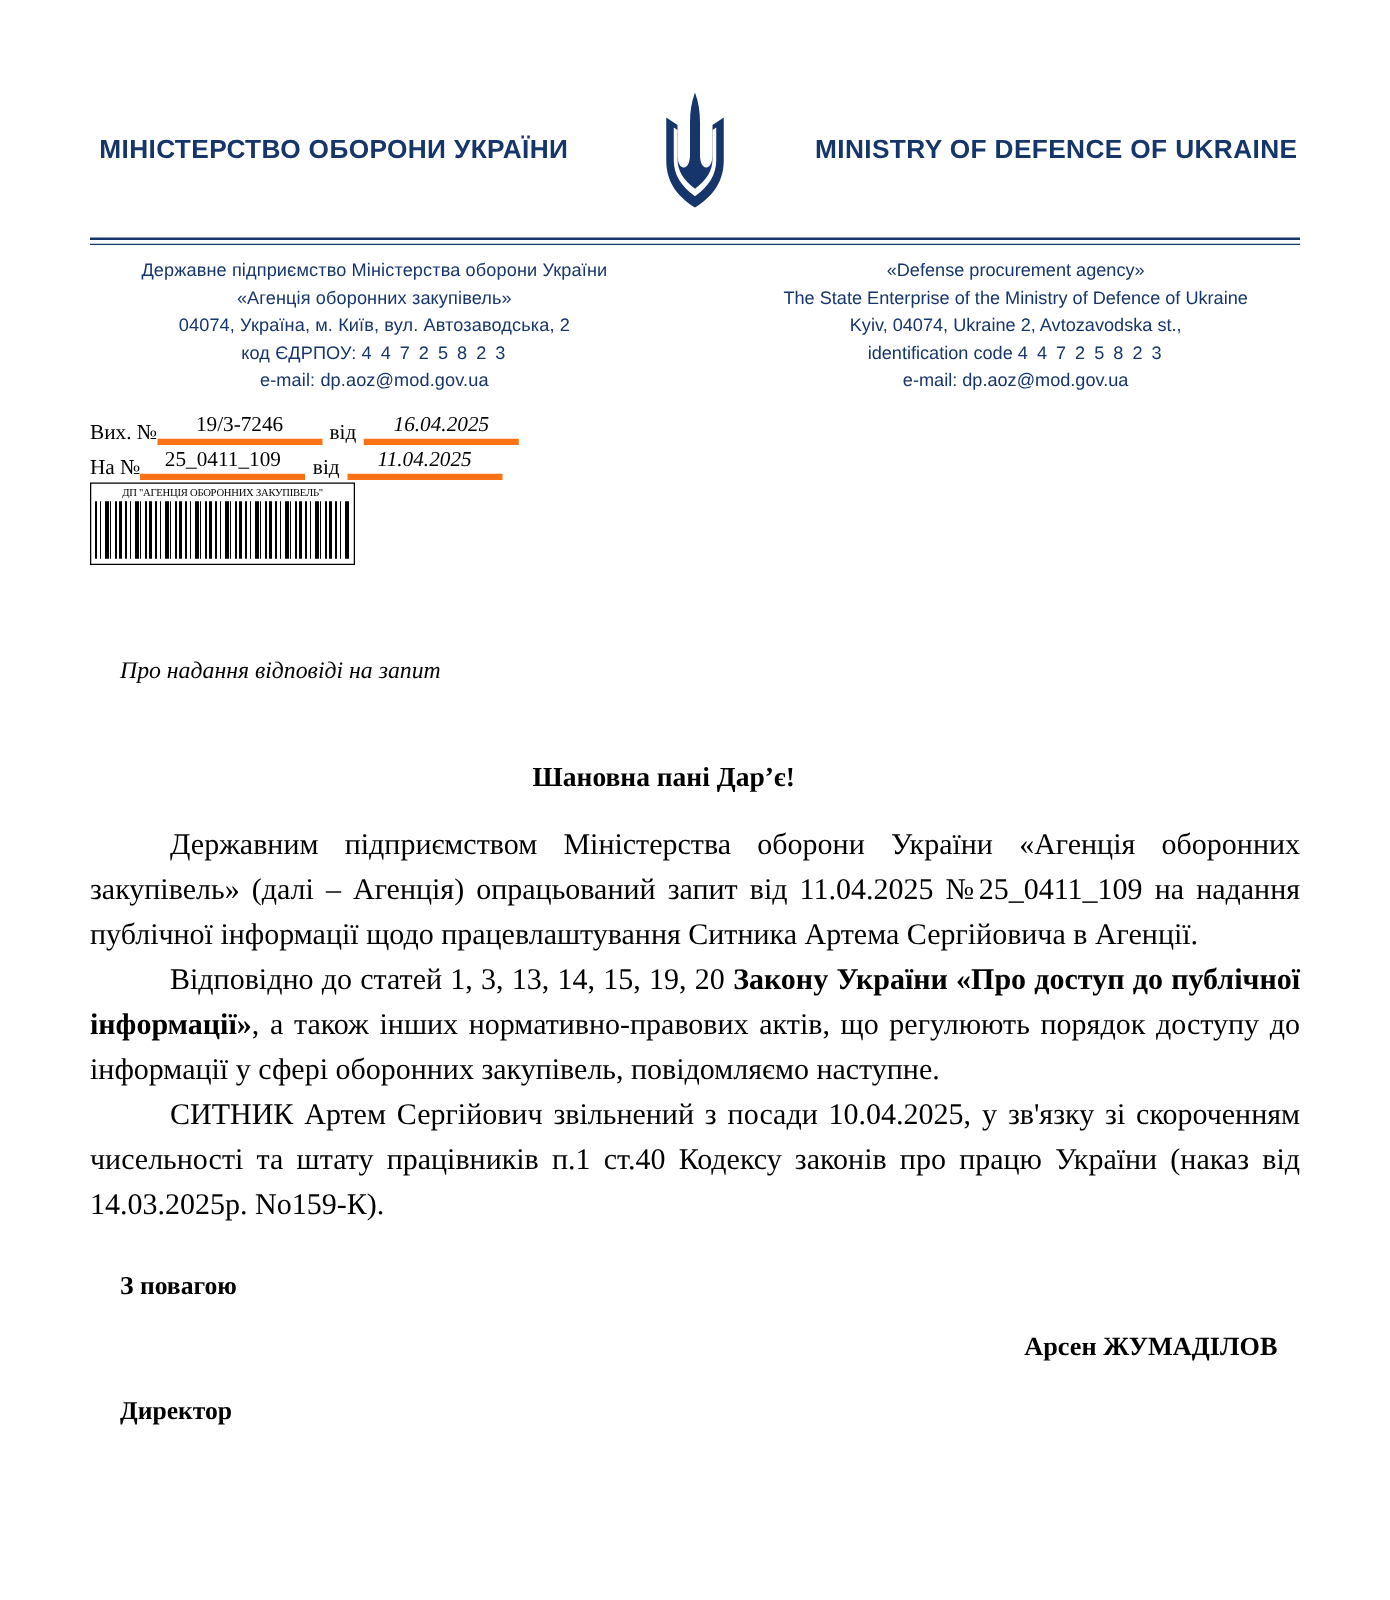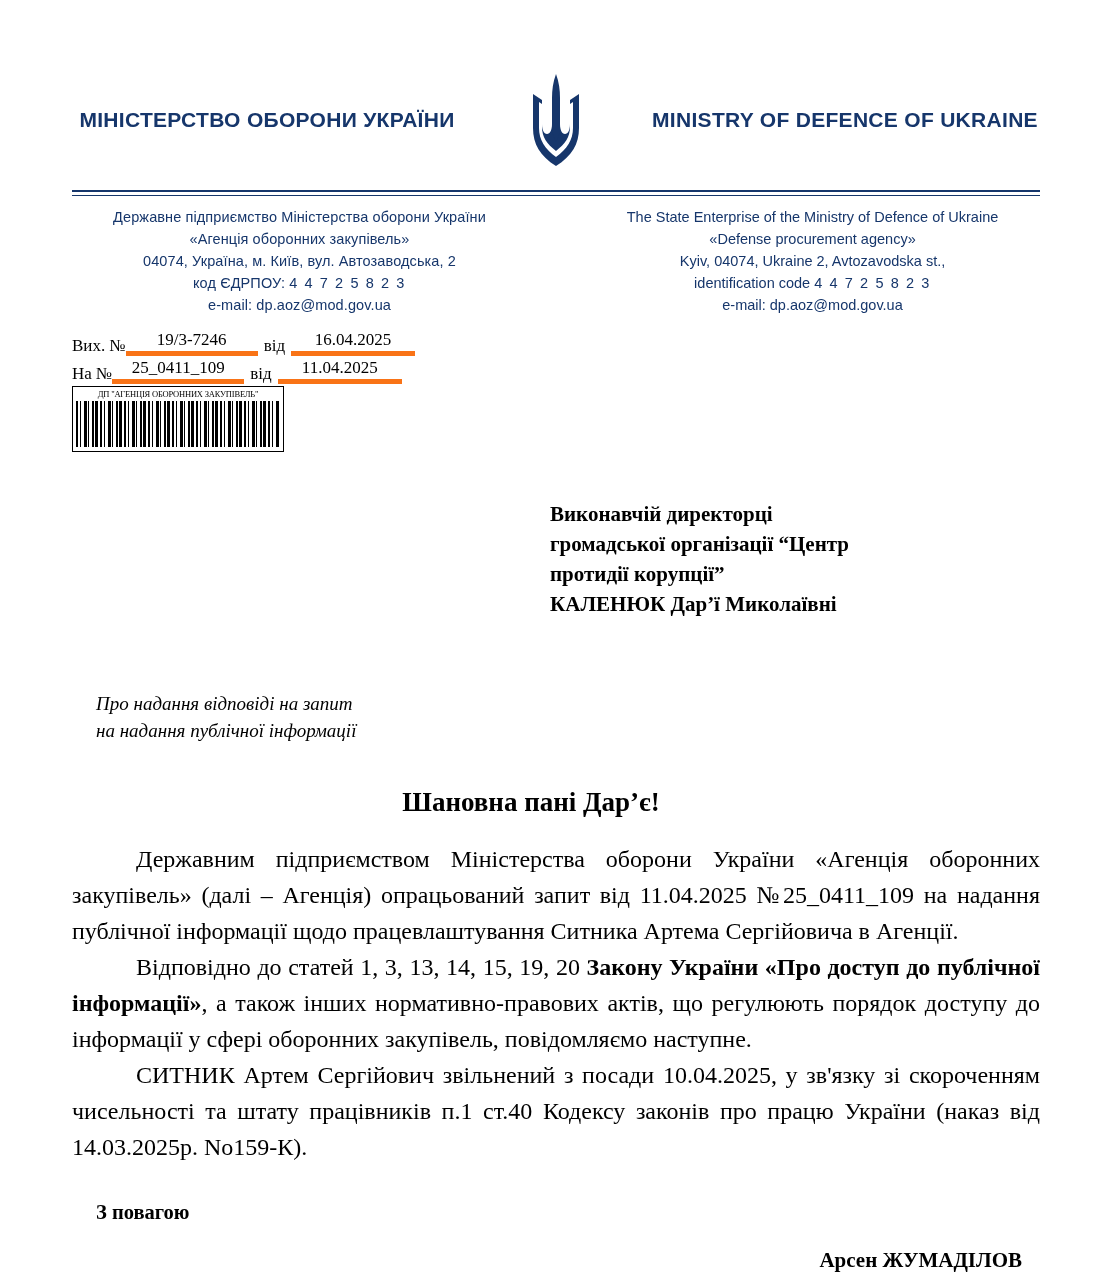--- a/index.html
+++ b/index.html
@@ -88,21 +88,21 @@
   .ref-val {
     border-bottom: 5px solid #f97316;
     text-align: center;
     padding: 0 6px 1px 6px;
     min-width: 120px;
   }
   .ref-mid {
     padding: 0 6px;
     white-space: nowrap;
   }
-  .ref-val.date { min-width: 112px; }
+  .ref-val.date { min-width: 112px; font-style: italic; }
 
   
   .barcode-block {
     margin-top: 2px;
     width: 212px;
     border: 1px solid #000;
     padding: 2px 3px 4px 3px;
     box-sizing: border-box;
   }
   .barcode-caption {
@@ -142,24 +142,24 @@
   .subject {
     margin-top: 72px;
     margin-left: 24px;
     font-style: italic;
     font-size: 19px;
     line-height: 1.42;
   }
 
   
   .salutation {
-    margin-top: 42px;
-    text-align: center;
-    font-weight: bold;
-    font-size: 27px;
+    margin-top: 58px;
+    text-align: center;
+    font-weight: bold;
+    font-size: 22px;
     padding-right: 50px;
   }
 
   
   .body-text {
     margin-top: 23px;
     font-size: 24px;
     line-height: 1.5;
     text-align: justify;
   }
@@ -216,22 +216,22 @@
       <span class="ln">«Агенція оборонних закупівель»</span>
       <span class="ln">04074, Україна, м. Київ, вул. Автозаводська, 2</span>
       <span class="ln">
         <span>код ЄДРПОУ:</span>
         <span class="spaced">4 4 7 2 5 8 2 3</span>
       </span>
       <span class="ln">e-mail: dp.aoz@mod.gov.ua</span>
     </div>
 
     <div class="addr right">
+      <span class="ln">«Defense procurement agency»</span>
       <span class="ln">The State Enterprise of the Ministry of Defence of Ukraine</span>
-      <span class="ln">«Defense procurement agency»</span>
       <span class="ln">Kyiv, 04074, Ukraine 2, Avtozavodska st.,</span>
       <span class="ln">
         <span>identification code</span>
         <span class="spaced">4 4 7 2 5 8 2 3</span>
       </span>
       <span class="ln">e-mail: dp.aoz@mod.gov.ua</span>
     </div>
   </div>
 
   <div class="refs">
@@ -247,30 +247,23 @@
       <span class="ref-mid">від</span>
       <span class="ref-val date">11.04.2025</span>
     </div>
   </div>
 
   <div class="barcode-block">
     <div class="barcode-caption">ДП "АГЕНЦІЯ ОБОРОННИХ ЗАКУПІВЕЛЬ"</div>
     <div class="barcode-bars"></div>
   </div>
 
-  <div class="addressee">
-    <div>Виконавчій директорці</div>
-    <div>громадської організації “Центр</div>
-    <div>протидії корупції”</div>
-    <div>КАЛЕНЮК Дар’ї Миколаївні</div>
-  </div>
 
   <div class="subject">
     <div>Про надання відповіді на запит</div>
-    <div>на надання публічної інформації</div>
   </div>
 
   <div class="salutation">Шановна пані Дар’є!</div>
 
   <div class="body-text">
     <p>Державним підприємством Міністерства оборони України «Агенція оборонних закупівель» (далі – Агенція) опрацьований запит від 11.04.2025 №25_0411_109 на надання публічної інформації щодо працевлаштування Ситника Артема Сергійовича в Агенції.</p>
     <p><span>Відповідно до статей 1, 3, 13, 14, 15, 19, 20 </span><b>Закону України «Про доступ до публічної інформації»</b><span>, а також інших нормативно-правових актів, що регулюють порядок доступу до інформації у сфері оборонних закупівель, повідомляємо наступне.</span></p>
     <p>СИТНИК Артем Сергійович звільнений з посади 10.04.2025, у зв'язку зі скороченням чисельності та штату працівників п.1 ст.40 Кодексу законів про працю України (наказ від 14.03.2025р. No159-К).</p>
   </div>
 

